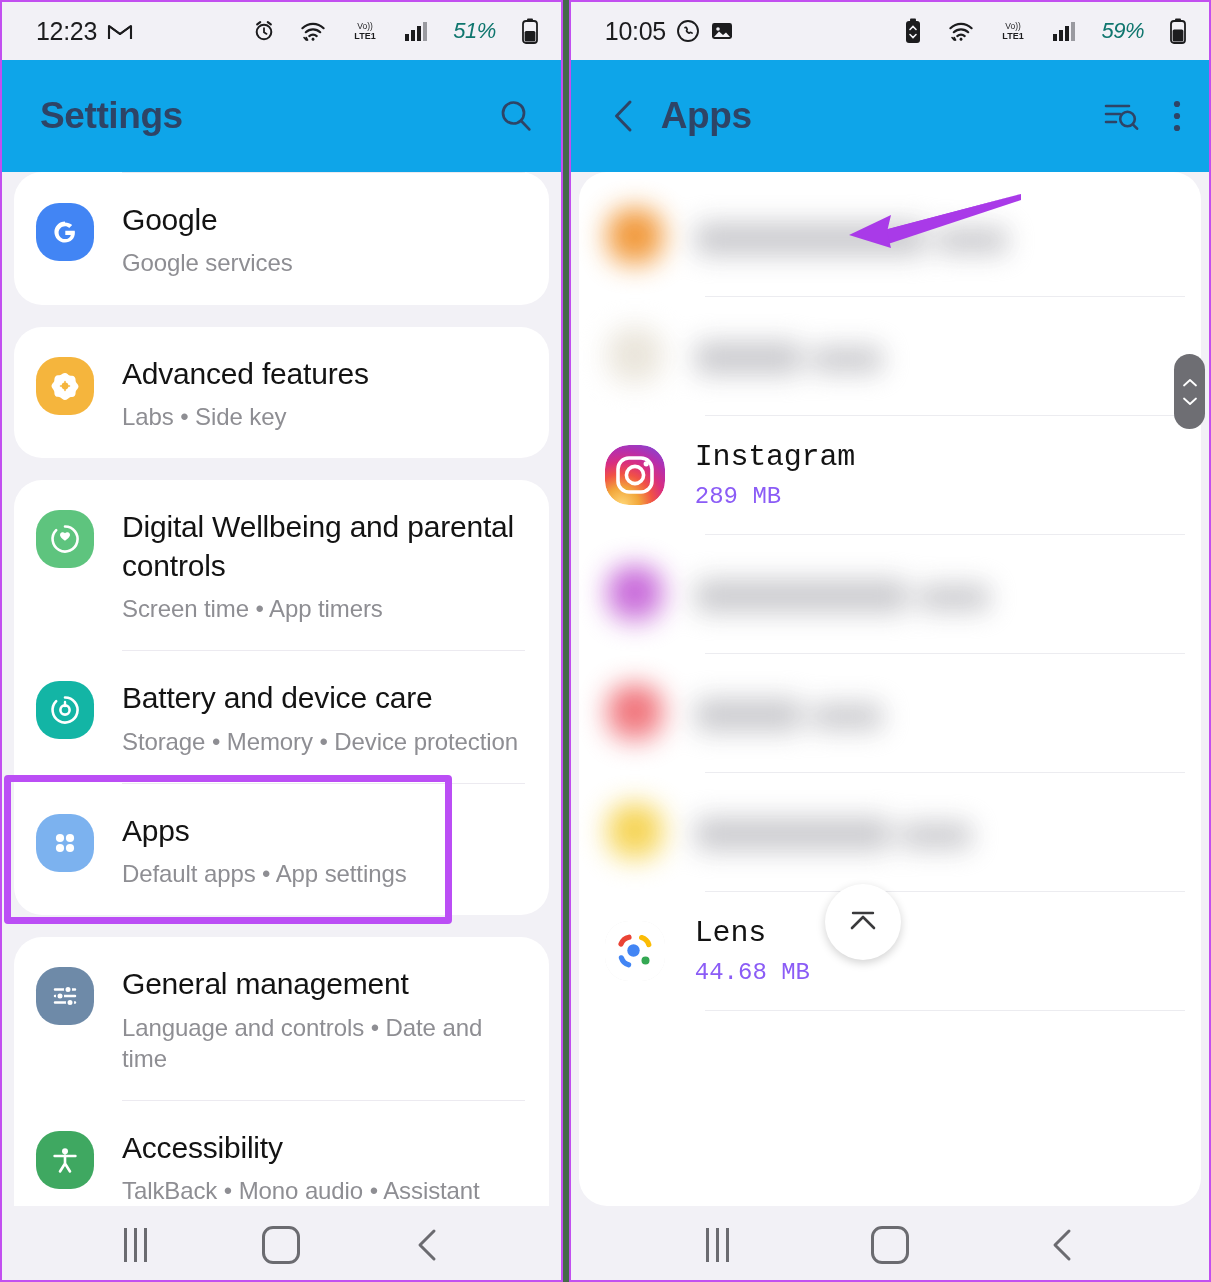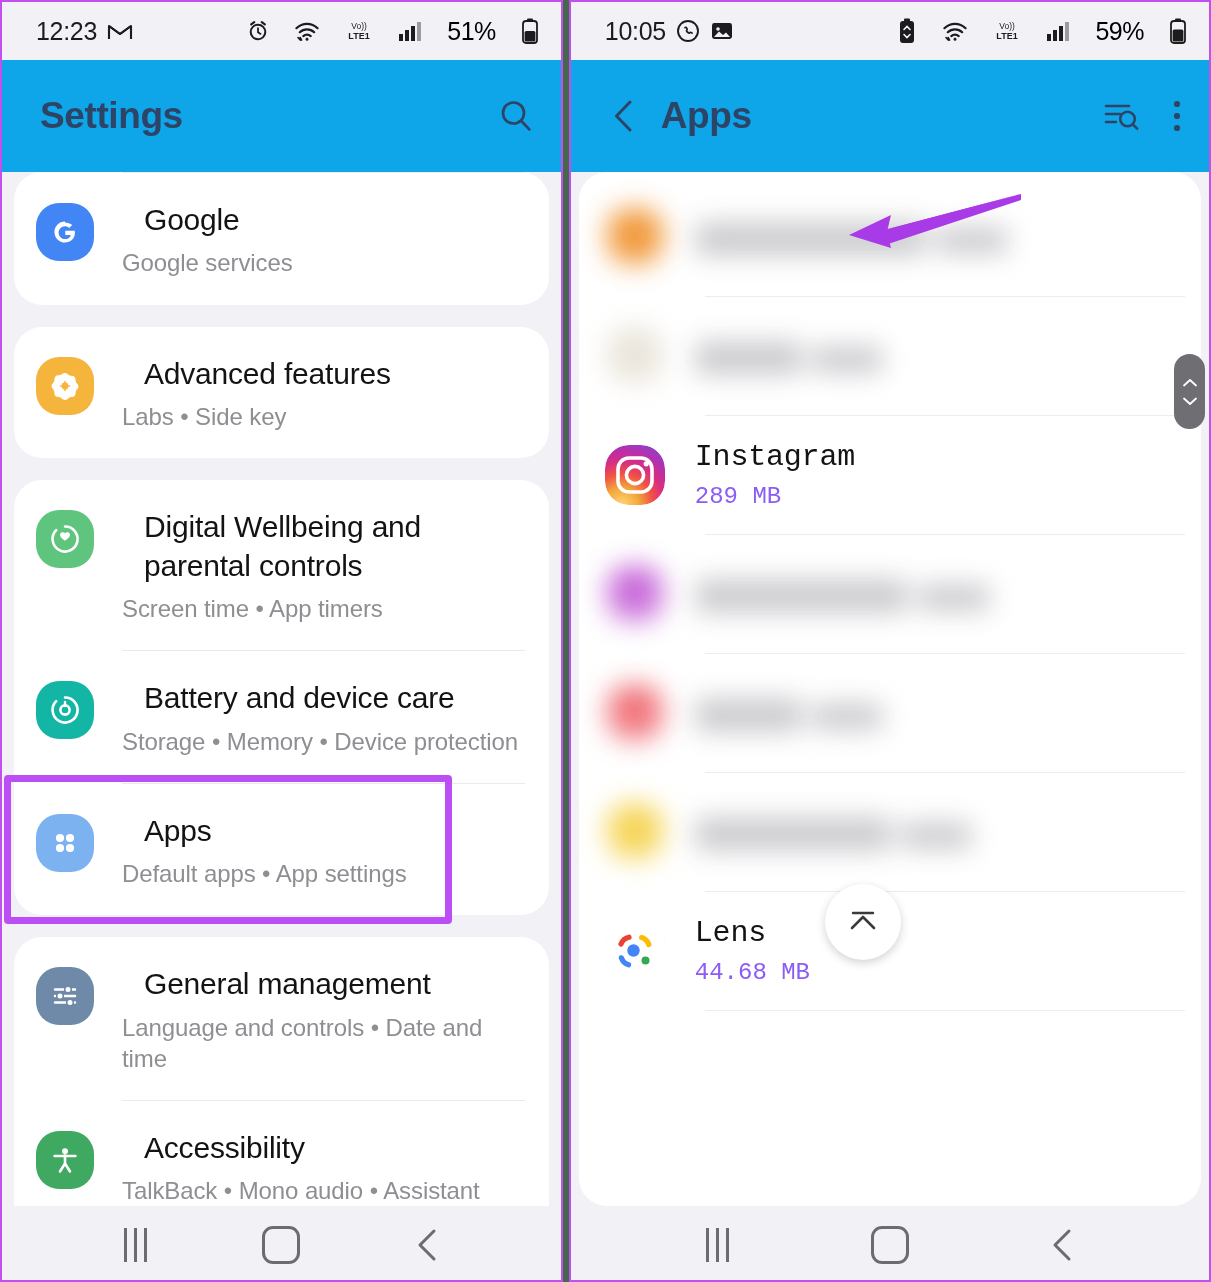--- a/index.html
+++ b/index.html
@@ -40,21 +40,21 @@
     height: 58px;
     display: flex;
     align-items: center;
     justify-content: space-between;
     padding: 0 22px 0 34px;
     background: #f2f1f6;
   }
   .sb-left { display: flex; align-items: center; gap: 10px; }
   .sb-time { font-size: 25px; color: #1c1c1e; letter-spacing: -0.3px; }
   .sb-right { display: flex; align-items: center; gap: 25px; }
-  .sb-batt-text { font-size: 25px; color: #000000; letter-spacing: -0.5px; }
+  .sb-batt-text { font-size: 22px; color: #0f766e; letter-spacing: -0.5px; font-style: italic; }
   .ic { display: inline-flex; align-items: center; justify-content: center; }
 
   
   .header {
     height: 112px;
     display: flex;
     align-items: center;
     padding: 0 26px 0 38px;
     background: #0ea5e9;
   }
@@ -94,21 +94,20 @@
     flex: 0 0 58px;
     margin-right: 28px;
     margin-top: 4px;
   }
   .row-text { flex: 1; padding-top: 2px; }
   .row-title {
     font-size: 30px;
     color: #131313;
     line-height: 1.28;
     letter-spacing: -0.2px;
-    margin-left: 22px;
   }
   .row-sub {
     font-size: 24px;
     color: #8e8e93;
     margin-top: 8px;
     line-height: 1.3;
     letter-spacing: -0.1px;
   }
   .sep {
     height: 1px;

